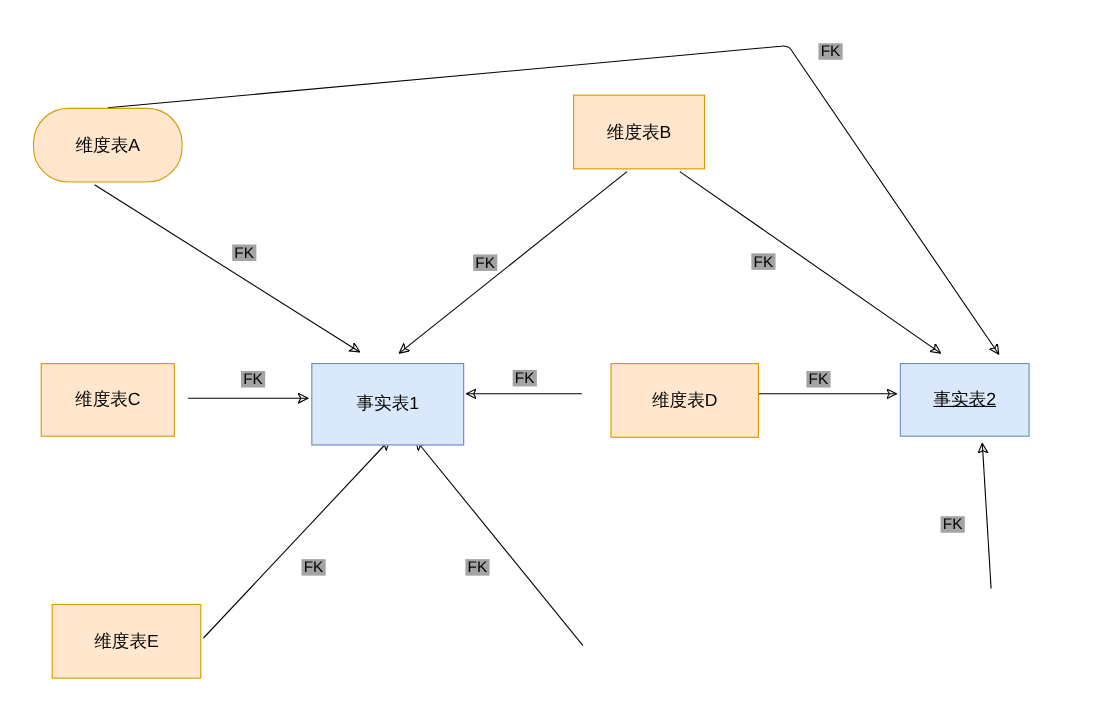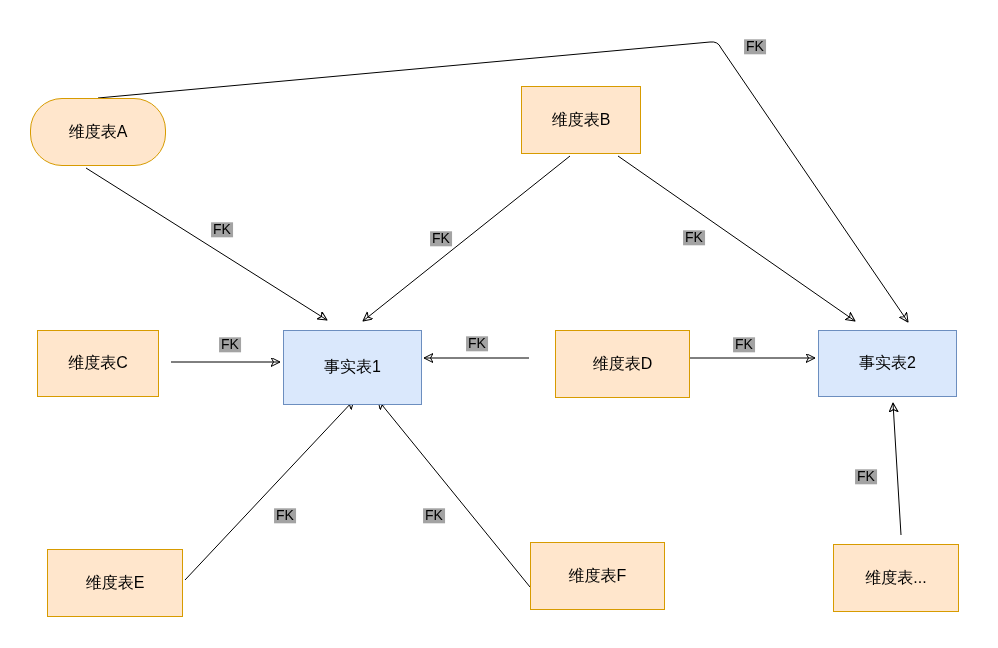--- a/index.html
+++ b/index.html
@@ -82,27 +82,25 @@
   <div class="node dim" style="left:30px; top:98px; width:136px; height:68px;border-radius:32px;">维度表A</div>
 
   <div class="node dim" style="left:521px; top:86px; width:120px; height:68px;">维度表B</div>
 
   <div class="node dim" style="left:37px; top:330px; width:122px; height:67px;">维度表C</div>
 
   <div class="node fact" style="left:283px; top:330px; width:139px; height:75px;">事实表1</div>
 
   <div class="node dim" style="left:529px; top:330px; width:135px; height:68px;margin-left:26px;">维度表D</div>
 
-  <div class="node fact" style="left:818px; top:330px; width:139px; height:67px;">事实表2</div>
+  <div class="node fact" style="left:818px; top:330px; width:118px; height:67px;text-decoration:underline;">事实表2</div>
 
   <div class="node dim" style="left:47px; top:549px; width:136px; height:68px;text-align:right;">维度表E</div>
 
-  <div class="node dim" style="left:530px; top:542px; width:135px; height:68px;">维度表F</div>
 
-  <div class="node dim" style="left:833px; top:544px; width:126px; height:68px;">维度表...</div>
 
   <span class="edge-label" style="left:755px; top:47px;">FK</span>
 
   <span class="edge-label" style="left:222px; top:230px;">FK</span>
 
   <span class="edge-label" style="left:441px; top:239px;">FK</span>
 
   <span class="edge-label" style="left:694px; top:238px;">FK</span>
 
   <span class="edge-label" style="left:230px; top:345px;">FK</span>

